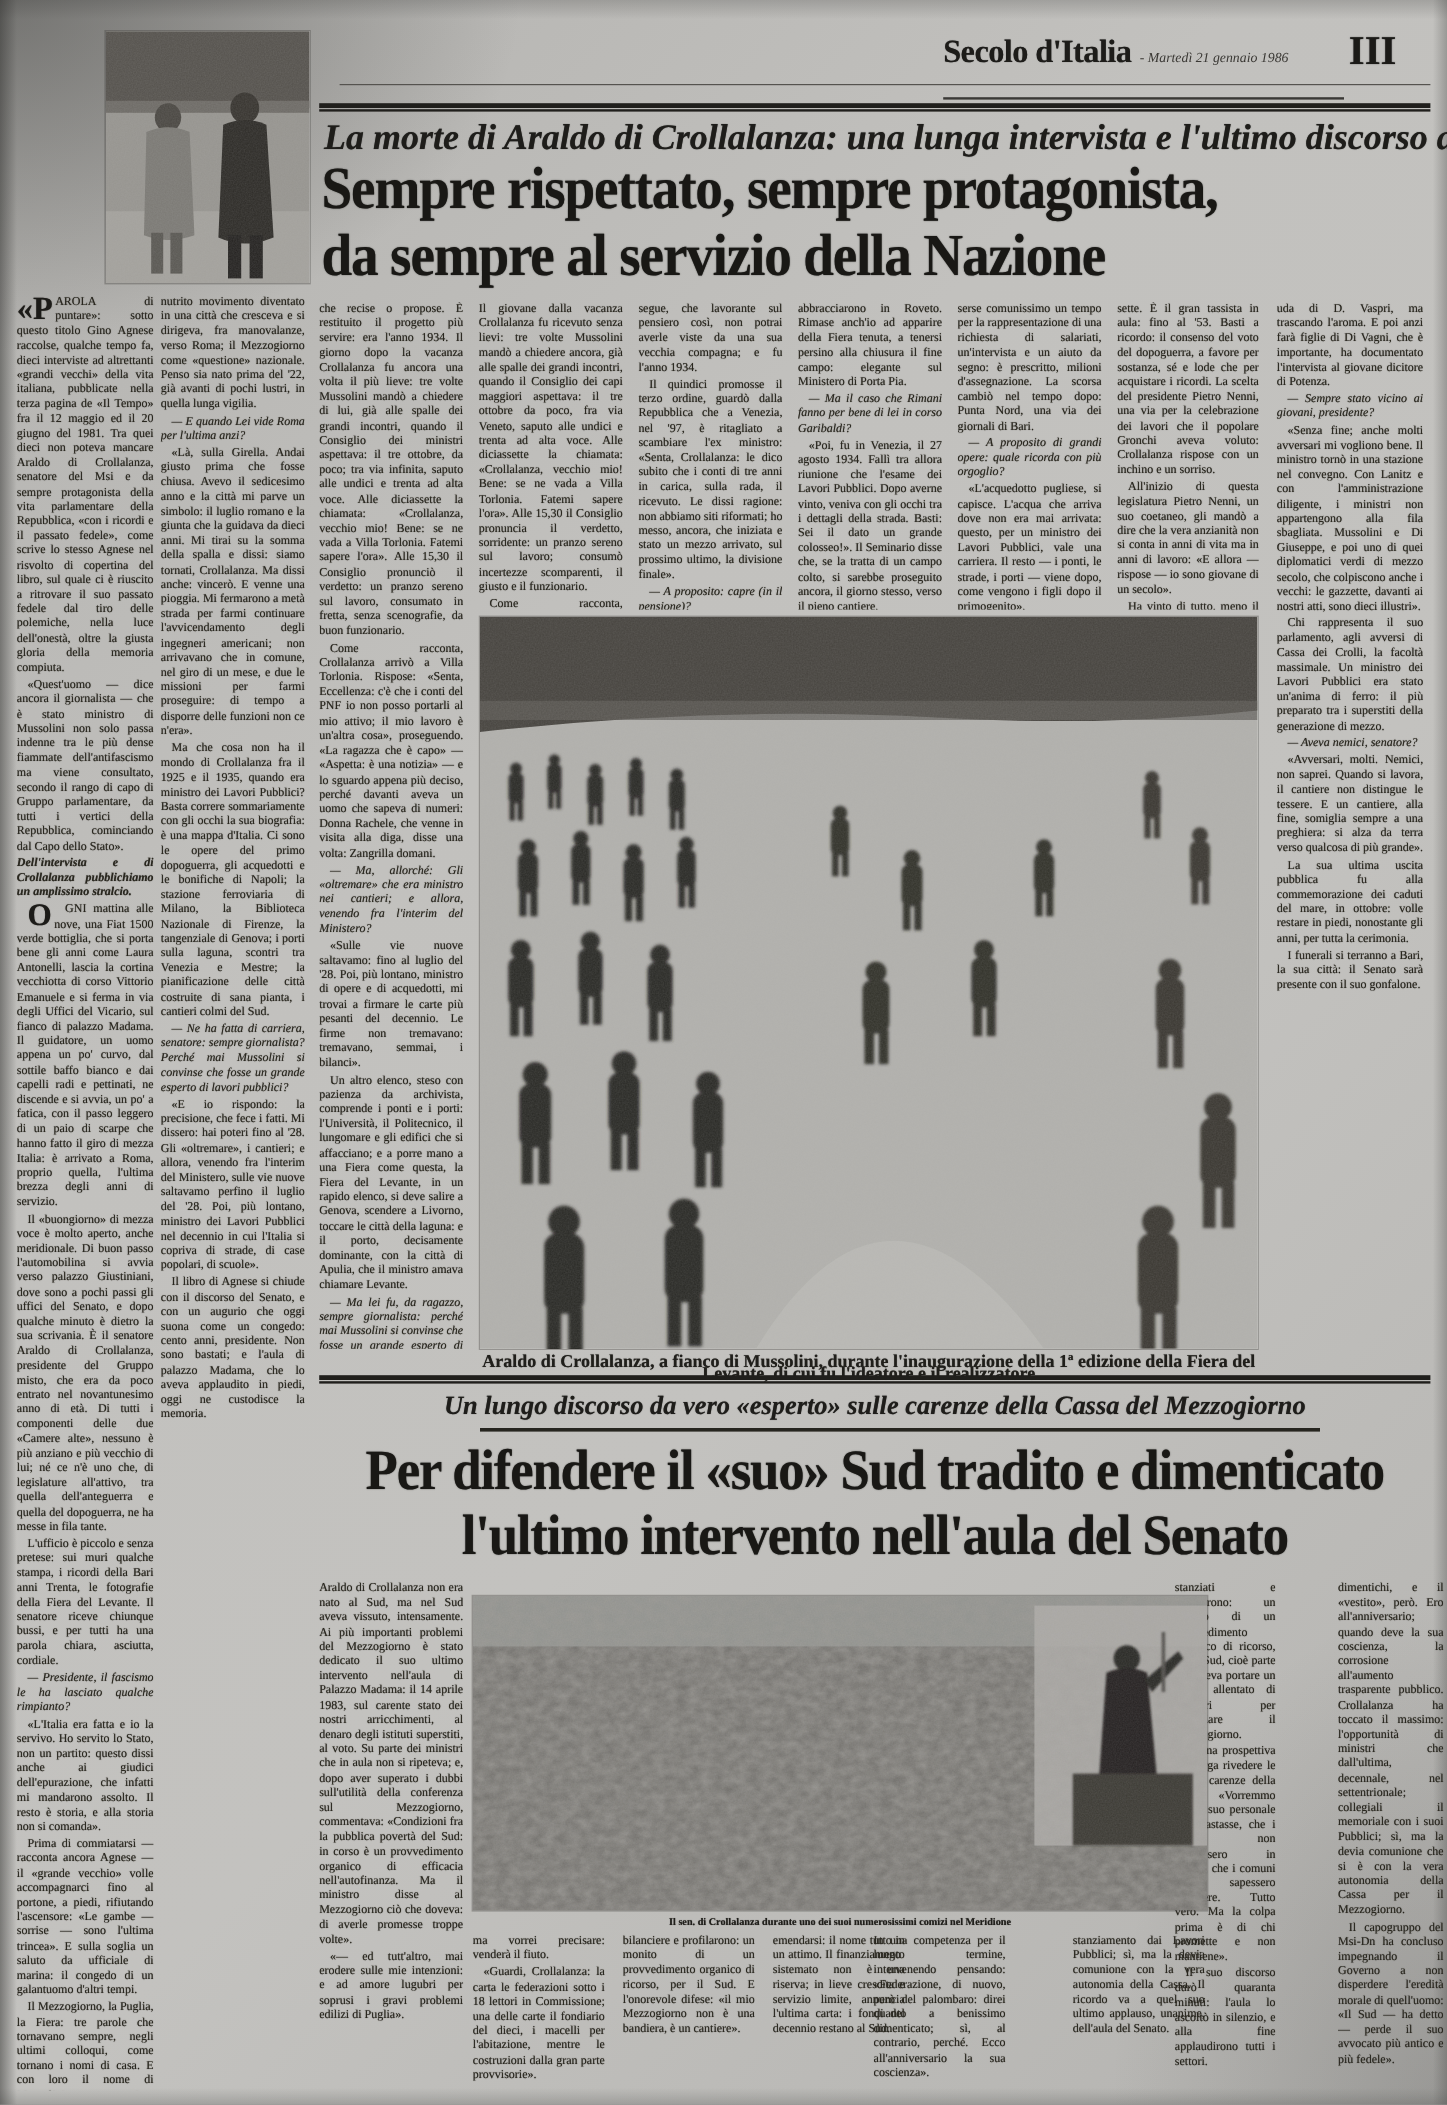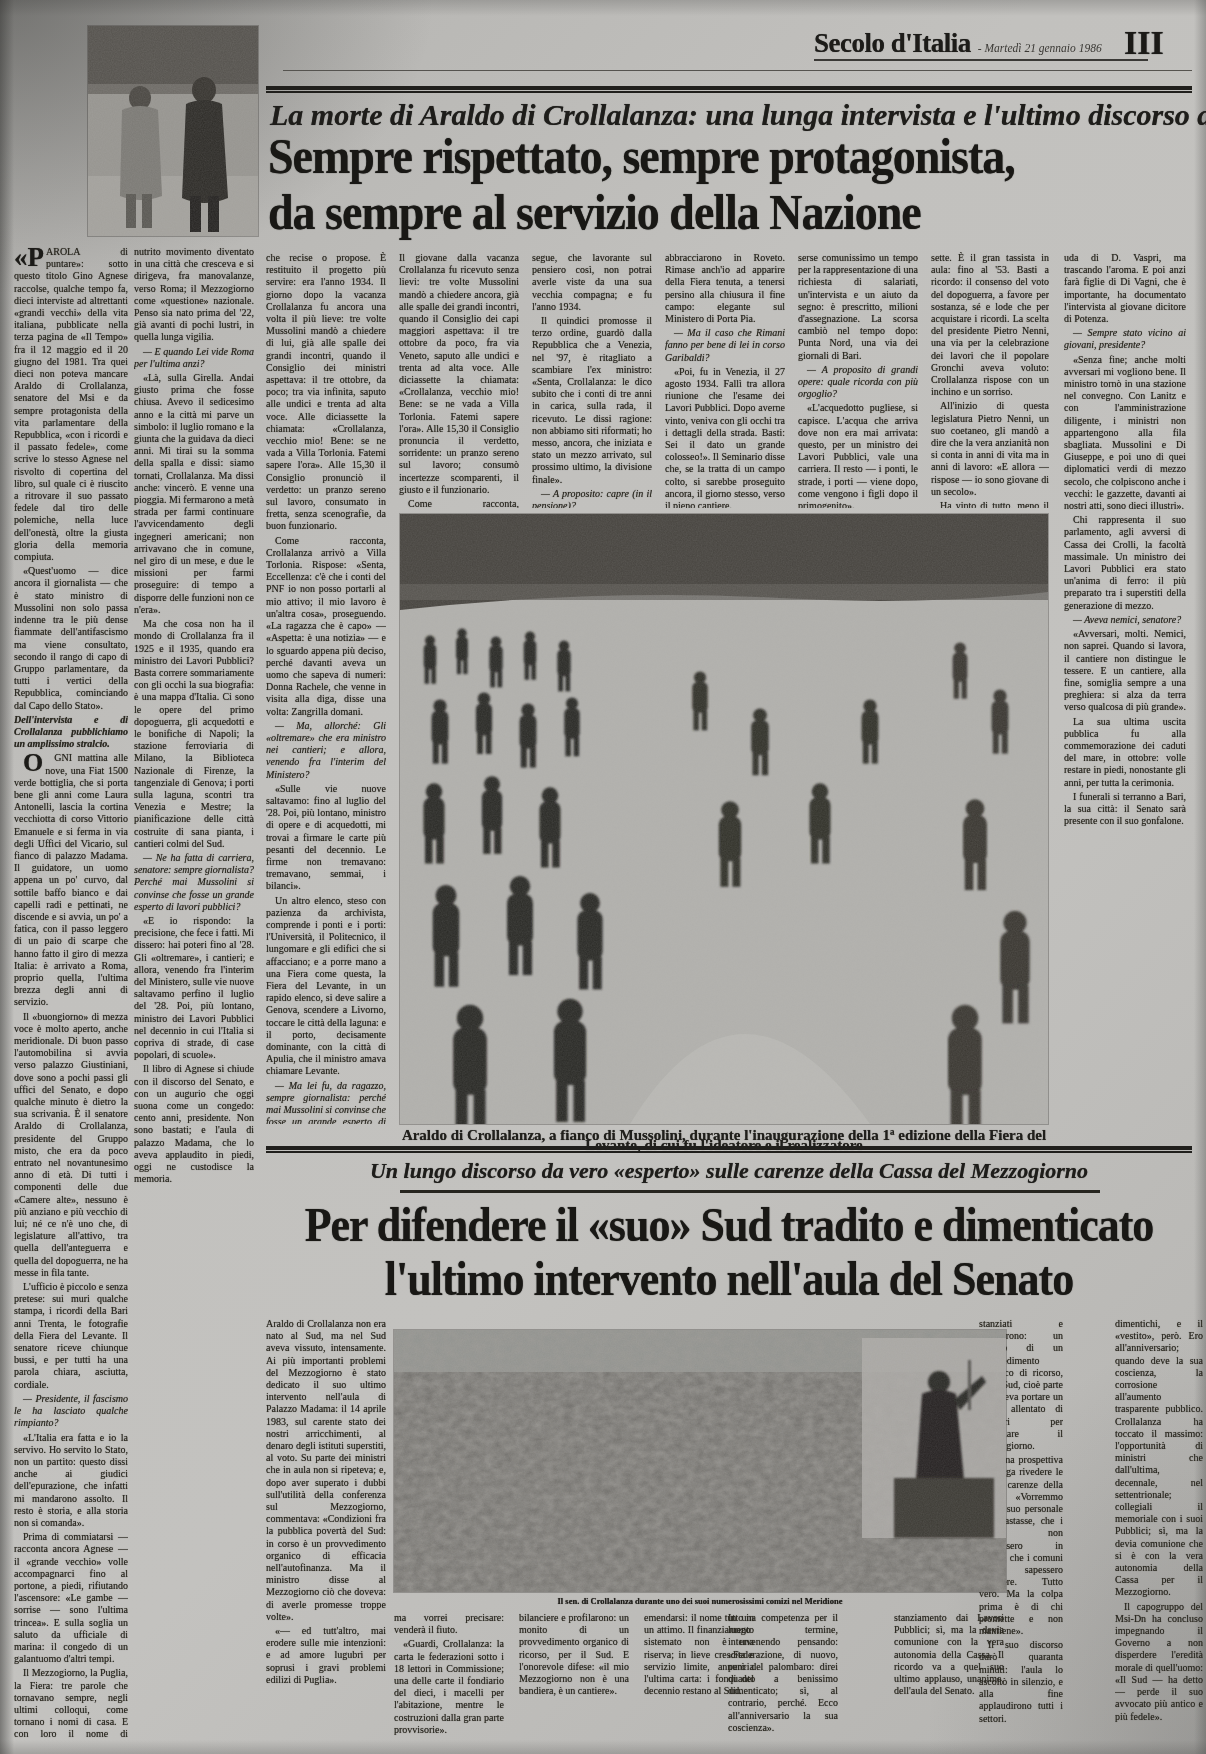--- a/index.html
+++ b/index.html
@@ -7,21 +7,21 @@
     background:
       radial-gradient(ellipse 620px 420px at 0% 0%, rgba(52,52,50,.50), rgba(52,52,50,0) 70%),
       radial-gradient(ellipse 400px 600px at 100% 100%, rgba(70,70,68,.25), rgba(70,70,68,0) 70%),
       linear-gradient(90deg, rgba(60,60,58,.55) 0px, rgba(60,60,58,0) 14px),
       linear-gradient(270deg, rgba(75,75,73,.35) 0px, rgba(75,75,73,0) 12px),
       linear-gradient(180deg, rgba(88,88,86,.30) 0px, rgba(88,88,86,0) 16px),
       linear-gradient(0deg, rgba(88,88,86,.30) 0px, rgba(88,88,86,0) 14px),
       linear-gradient(135deg,#b3b2af 0%,#c2c1be 35%,#c3c2bf 60%,#b4b3b0 100%);
     font-family:"Liberation Serif","DejaVu Serif",serif;color:#24221e;}
   
-  .masthead-group{position:absolute;left:786px;top:28px;width:334px;border-bottom:2px solid #3a3936;padding-bottom:0;white-space:nowrap;margin-left:28px;}
+  .masthead-group{position:absolute;left:786px;top:28px;width:334px;border-bottom:2px solid #3a3936;padding-bottom:22px;white-space:nowrap;}
   .masthead{font-size:27px;font-weight:bold;letter-spacing:-.5px;color:#1d1c19;text-shadow:0 0 .7px #444;}
   .edition-date{font-size:11.5px;font-style:italic;color:#3a3834;margin-left:7px;}
   .page-number{position:absolute;left:1124px;top:24px;font-size:34px;font-weight:bold;color:#1b1a17;text-shadow:0 0 1px #333;}
   .header-rule{position:absolute;left:283px;top:70px;width:909px;height:1px;background:#55534f;}
   
   .drule{position:absolute;height:7px;border-top:4px solid #201f1c;}
   .drule::after{content:"";position:absolute;left:0;right:0;top:1px;height:2px;background:#201f1c;}
   .thinrule{position:absolute;height:3px;background:#26251f;}
   
   .kicker{position:absolute;font-style:italic;font-weight:bold;color:#1e1d1a;text-shadow:0 0 .8px #3a3a38;white-space:nowrap;}

